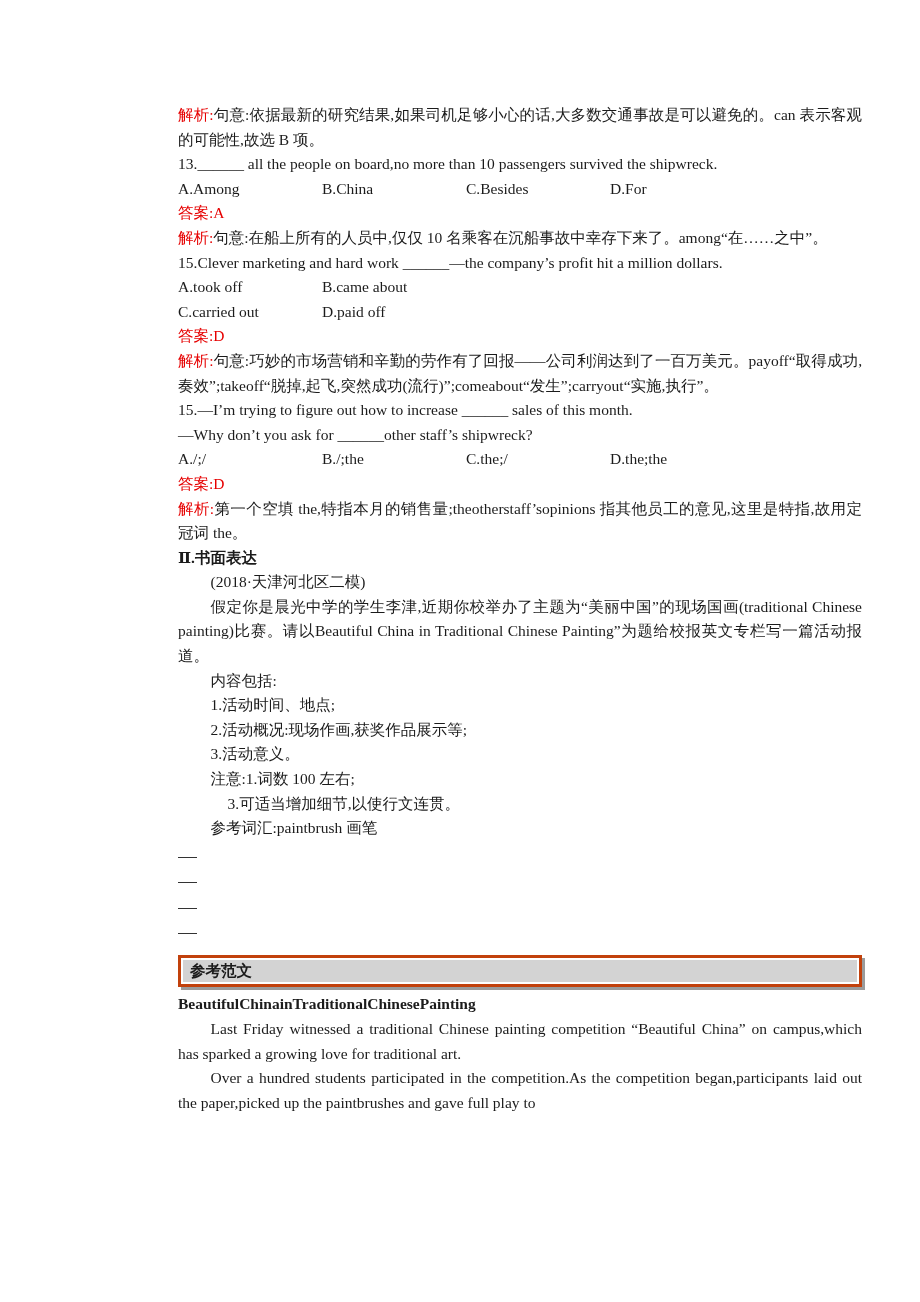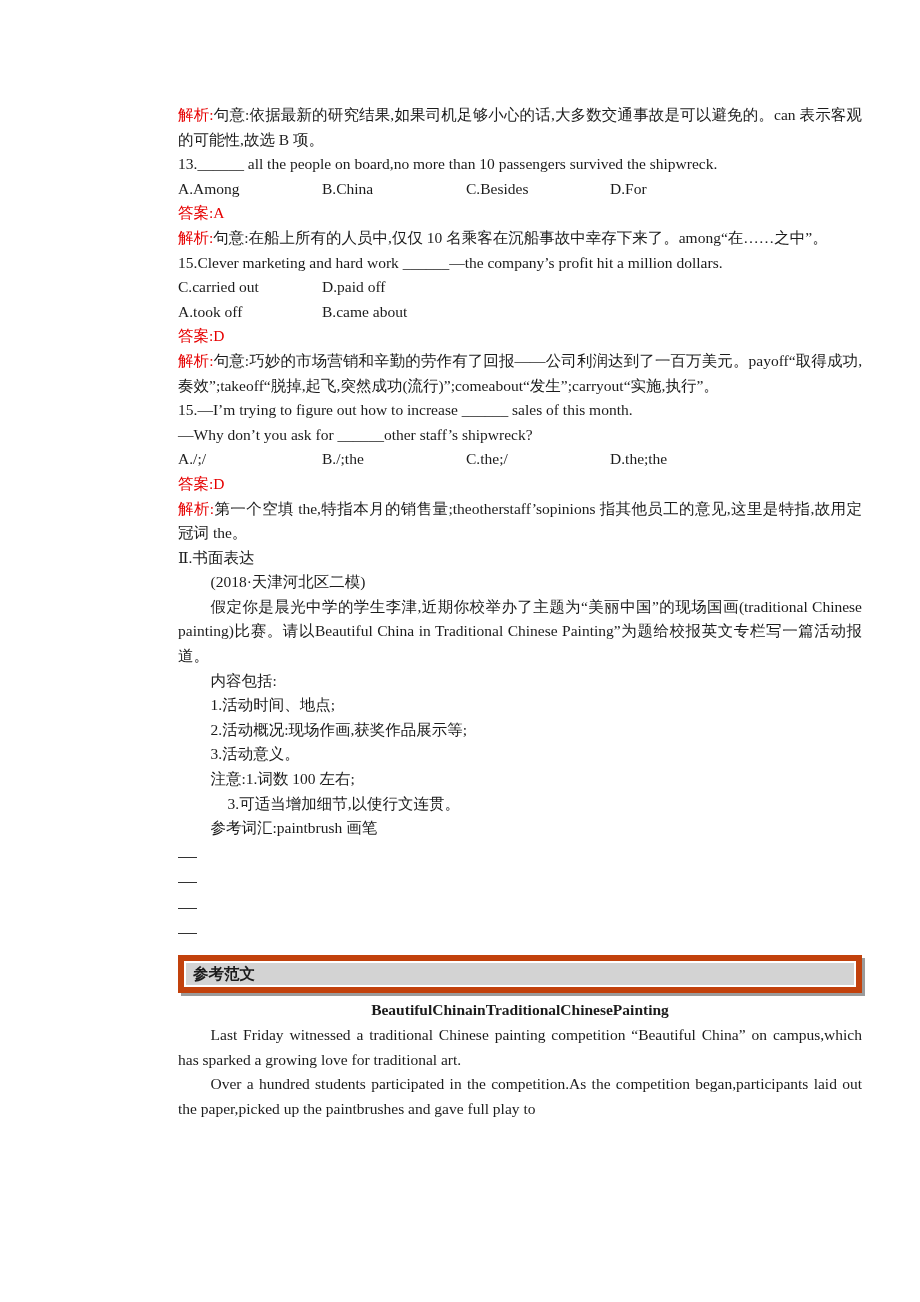--- a/index.html
+++ b/index.html
@@ -8,46 +8,46 @@
   body {
     width: 920px; height: 1302px; overflow: hidden;
     font-family: "Liberation Serif", "DejaVu Serif", serif;
     color: var(--ink);
   }
   .page { padding: 103px 58px 0 130px; font-size: 15.5px; line-height: 24.6px; margin-left: 48px; }
   p { margin: 0; text-align: justify; }
   .red { color: var(--red); }
   .qnum { font-weight: normal; }
   .opt { display: inline-block; min-width: 144px; }
-  .section-heading { font-weight: normal; }
+  .section-heading { font-weight: bold; }
   .indent { text-indent: 2.1em; }
   .indent3 { text-indent: 3.2em; }
   .blank-line { height: 25.5px; text-align: left; }
   .blank-rule { display: inline-block; width: 19px; height: 15px; border-bottom: 1.4px solid #333; }
   .ref-box {
     margin: 12px 0 5px; background: #d3d3d3;
-    border: 6px solid #c2410c;
+    border: 3px solid #c2410c;
     box-shadow: inset 0 0 0 2px #ffffff, 3px 3px 0 #9b9b9b;
     padding: 1px 9px; font-weight: bold;
   }
-  .essay-title { text-align: center; font-weight: bold; margin-top: 2px; }
+  .essay-title { font-weight: bold; margin-top: 2px; }
 </style>
 </head>
 <body>
 
 <div class="page">
   <main>
       <p><span class="red">解析:</span><span>句意:依据最新的研究结果,如果司机足够小心的话,大多数交通事故是可以避免的。can 表示客观的可能性,故选 B 项。</span></p>
       <p><span class="qnum">13.</span><span>______ all the people on board,no more than 10 passengers survived the shipwreck.</span></p>
       <p><span class="opt">A.Among</span><span class="opt">B.China</span><span class="opt">C.Besides</span><span class="opt">D.For</span></p>
       <p class="red">答案:A</p>
       <p><span class="red">解析:</span><span>句意:在船上所有的人员中,仅仅 10 名乘客在沉船事故中幸存下来了。among“在……之中”。</span></p>
       <p><span class="qnum">15.</span><span>Clever marketing and hard work ______—the company’s profit hit a million dollars.</span></p>
+      <p><span class="opt">A.took off</span><span class="opt">B.came about</span></p>
       <p><span class="opt">C.carried out</span><span class="opt">D.paid off</span></p>
-      <p><span class="opt">A.took off</span><span class="opt">B.came about</span></p>
       <p class="red">答案:D</p>
       <p><span class="red">解析:</span><span>句意:巧妙的市场营销和辛勤的劳作有了回报——公司利润达到了一百万美元。payoff“取得成功,奏效”;takeoff“脱掉,起飞,突然成功(流行)”;comeabout“发生”;carryout“实施,执行”。</span></p>
       <p><span class="qnum">15.</span><span>—I’m trying to figure out how to increase ______ sales of this month.</span></p>
       <p>—Why don’t you ask for ______other staff’s shipwreck?</p>
       <p><span class="opt">A./;/</span><span class="opt">B./;the</span><span class="opt">C.the;/</span><span class="opt">D.the;the</span></p>
       <p class="red">答案:D</p>
       <p><span class="red">解析:</span><span>第一个空填 the,特指本月的销售量;theotherstaff’sopinions 指其他员工的意见,这里是特指,故用定冠词 the。</span></p>
       <p class="section-heading">Ⅱ.书面表达</p>
       <p class="indent">(2018·天津河北区二模)</p>
       <p class="indent">假定你是晨光中学的学生李津,近期你校举办了主题为“美丽中国”的现场国画(traditional Chinese painting)比赛。请以Beautiful China in Traditional Chinese Painting”为题给校报英文专栏写一篇活动报道。</p>

